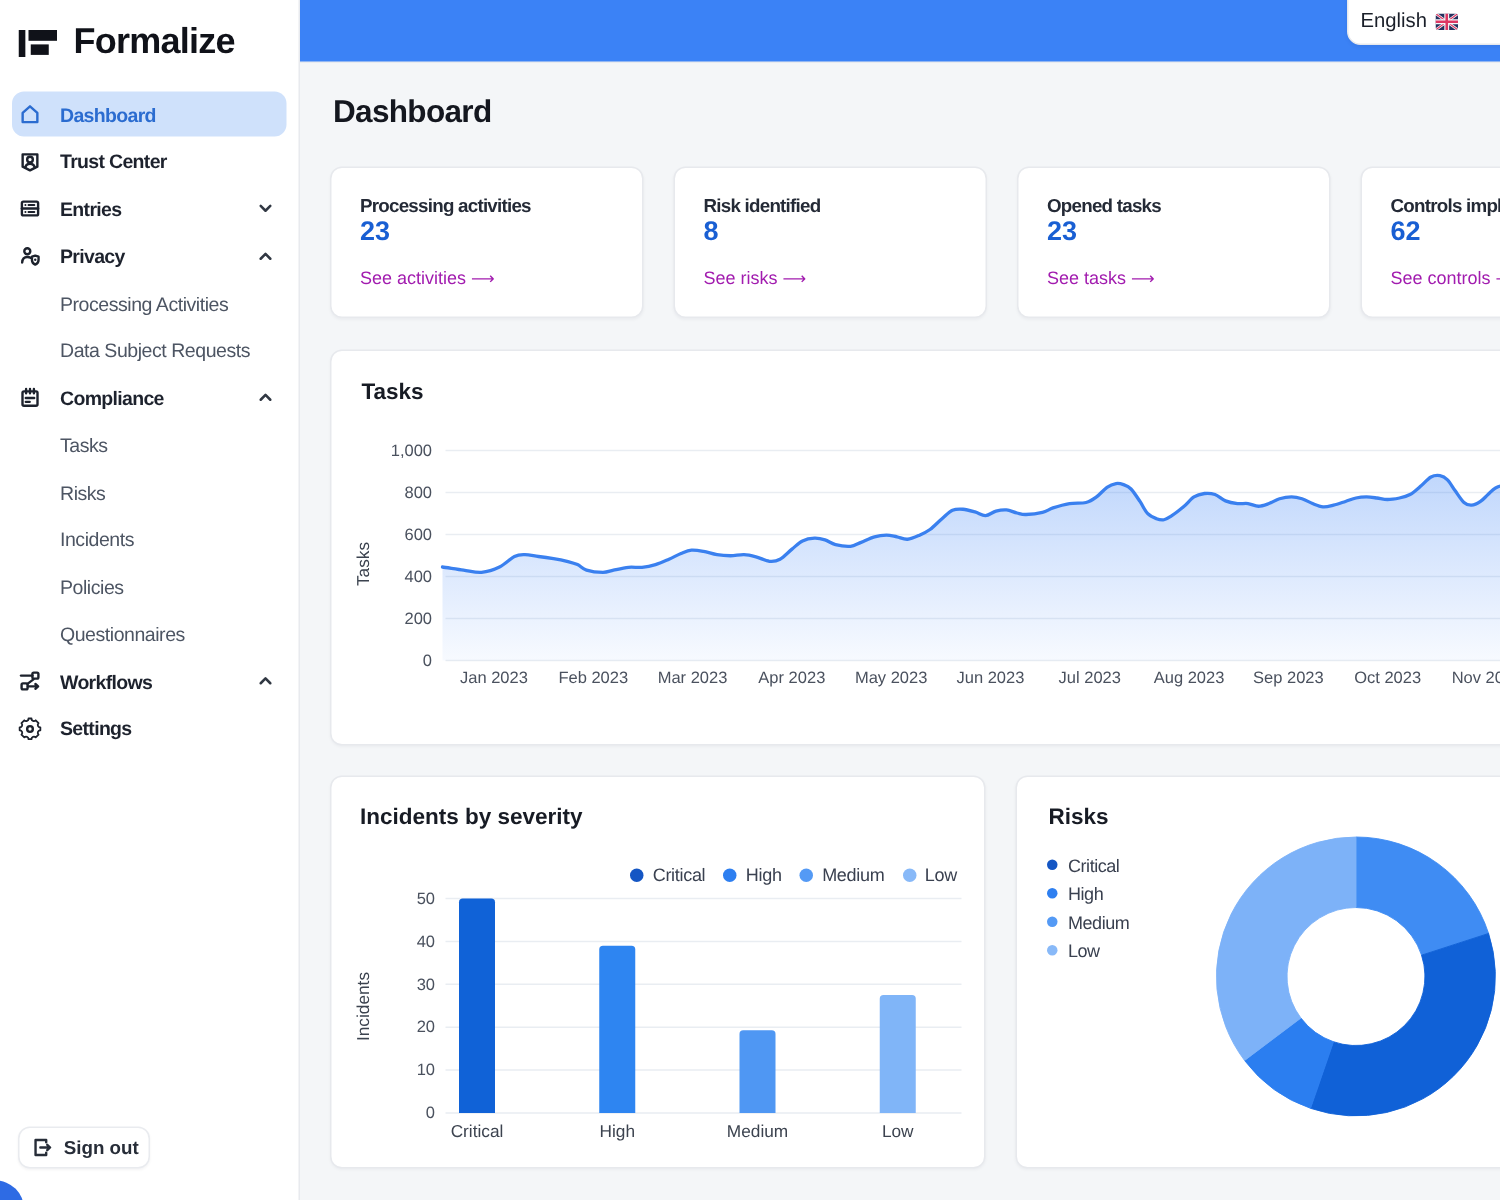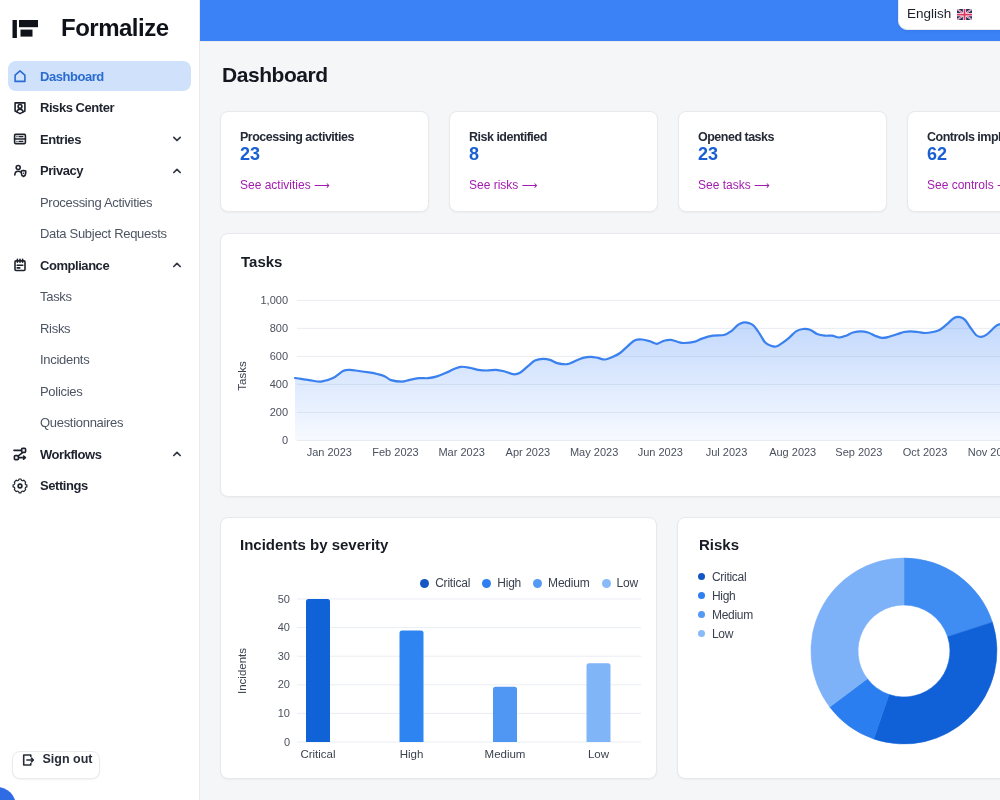--- a/index.html
+++ b/index.html
@@ -1,26 +1,26 @@
 <!DOCTYPE html>
 <html><head><meta charset="utf-8">
 <style>
 * { margin:0; padding:0; box-sizing:border-box; }
 html,body { width:1000px; height:800px; overflow:hidden; font-family:"Liberation Sans", sans-serif; background:#fff; }
 .sidebar { position:absolute; left:0; top:0; width:200px; height:800px; background:#fff; border-right:1px solid #e8eaee; z-index:5; }
-.logo { display:flex; align-items:center; gap:21px; margin:14px 0 0 12px; }
+.logo { display:flex; align-items:center; gap:9px; margin:14px 0 0 12px; }
 .logo-txt { font-size:24px; font-weight:700; color:#101219; letter-spacing:-0.5px; }
 .nav { margin-top:19px; }
 .nav-item { display:flex; align-items:center; height:30px; margin:1.5px 8px; padding:0 4px 0 4px; border-radius:8px; color:#1d222d; font-size:13px; font-weight:700; letter-spacing:-0.45px; }
 .nav-item svg:first-child { margin-right:12px; flex:none; }
 .nav-item span { flex:1; }
 .nav-item .chev { margin-right:2px; }
 .nav-item.active { background:#cfe1fb; color:#2b6cd0; }
 .nav-sub { height:30px; margin:1.5px 8px; padding:7.5px 10px 0 32px; color:#4d5563; font-size:13px; letter-spacing:-0.3px; border-radius:8px; }
-.signout { position:absolute; left:12px; top:751px; width:88px; height:28px; display:flex; align-items:flex-start; justify-content:center; gap:7px; background:#fff; border:1px solid #e9ebef; border-radius:8px; font-size:12.5px; font-weight:700; color:#272d38; box-shadow:0 1px 2px rgba(16,24,40,.05); }
+.signout { position:absolute; left:12px; top:751px; width:88px; height:28px; display:flex; align-items:center; justify-content:center; gap:7px; background:#fff; border:1px solid #e9ebef; border-radius:8px; font-size:12.5px; font-weight:700; color:#272d38; box-shadow:0 1px 2px rgba(16,24,40,.05); }
 .bubble { position:absolute; left:-3px; top:806px; width:0; height:0; }
 .bubble:after { content:''; position:absolute; left:-19px; top:-19px; width:38px; height:38px; border-radius:50%; background:#2e6be4; }
 .header { position:absolute; left:200px; top:0; width:800px; height:42px; background:#3b82f6; border-bottom:1px solid #e9ebef; z-index:2; }
 .lang { position:absolute; left:698px; top:-12px; width:130px; height:42px; background:#fff; border:1px solid #e7e9ed; border-radius:9px; box-shadow:0 1px 3px rgba(16,24,40,.06); display:flex; align-items:flex-end; padding:0 0 9px 8px; gap:6px; font-size:13.5px; color:#1a1f29; }
 .lang span { position:relative; top:1px; }
 .main { position:absolute; left:200px; top:42px; width:800px; height:758px; background:#f4f6f8; overflow:hidden; }
 h1 { font-size:21px; font-weight:700; color:#14171f; margin:21px 0 0 22px; letter-spacing:-0.45px; }
 .row { position:absolute; left:20px; display:flex; gap:20px; }
 .card { background:#fff; border:1px solid #e7e9ed; border-radius:8px; box-shadow:0 1px 2px rgba(16,24,40,.04); }
 .stat { width:209px; height:101px; flex:none; padding:18px 18px 0 19px; }
@@ -173,21 +173,21 @@
           <path d="M3.1 13.4 V7.2 L8 2.9 L12.9 7.2 V13.4 Z"></path>
         </svg>
         <span>Dashboard</span>
       </div>
       <div class="nav-item ">
         <svg class="" width="16" height="16" viewBox="0 0 16 16" fill="none" stroke="currentColor" stroke-width="1.6" stroke-linecap="round" stroke-linejoin="round">
           <path d="M3.1 2.9 H12.9 V11.1 L8 13.6 L3.1 11.1 Z"></path>
           <circle cx="8" cy="6.4" r="1.9"></circle>
           <path d="M4.9 11.6 C5.3 9.7 6.4 9.2 8 9.2 C9.6 9.2 10.7 9.7 11.1 11.6"></path>
         </svg>
-        <span>Risks Center</span>
+        <span>Trust Center</span>
       </div>
       <div class="nav-item ">
         <svg class="" width="16" height="16" viewBox="0 0 16 16" fill="none" stroke="currentColor" stroke-width="1.6" stroke-linecap="round" stroke-linejoin="round">
           <rect x="2.6" y="3.4" width="10.8" height="9.2" rx="1"></rect>
           <path d="M2.6 8 H13.4"></path>
           <path d="M4.9 5.7 H5.0 M7 5.7 H10.9 M4.9 10.3 H5.0 M7 10.3 H10.9" stroke-width="1.3"></path>
         </svg>
         <span>Entries</span>
         <svg class="chev" width="16" height="16" viewBox="0 0 16 16" fill="none" stroke="#313843" stroke-width="1.7" stroke-linecap="round" stroke-linejoin="round">
           <path d="M4.8 6.3 L8 9.5 L11.2 6.3"></path>

